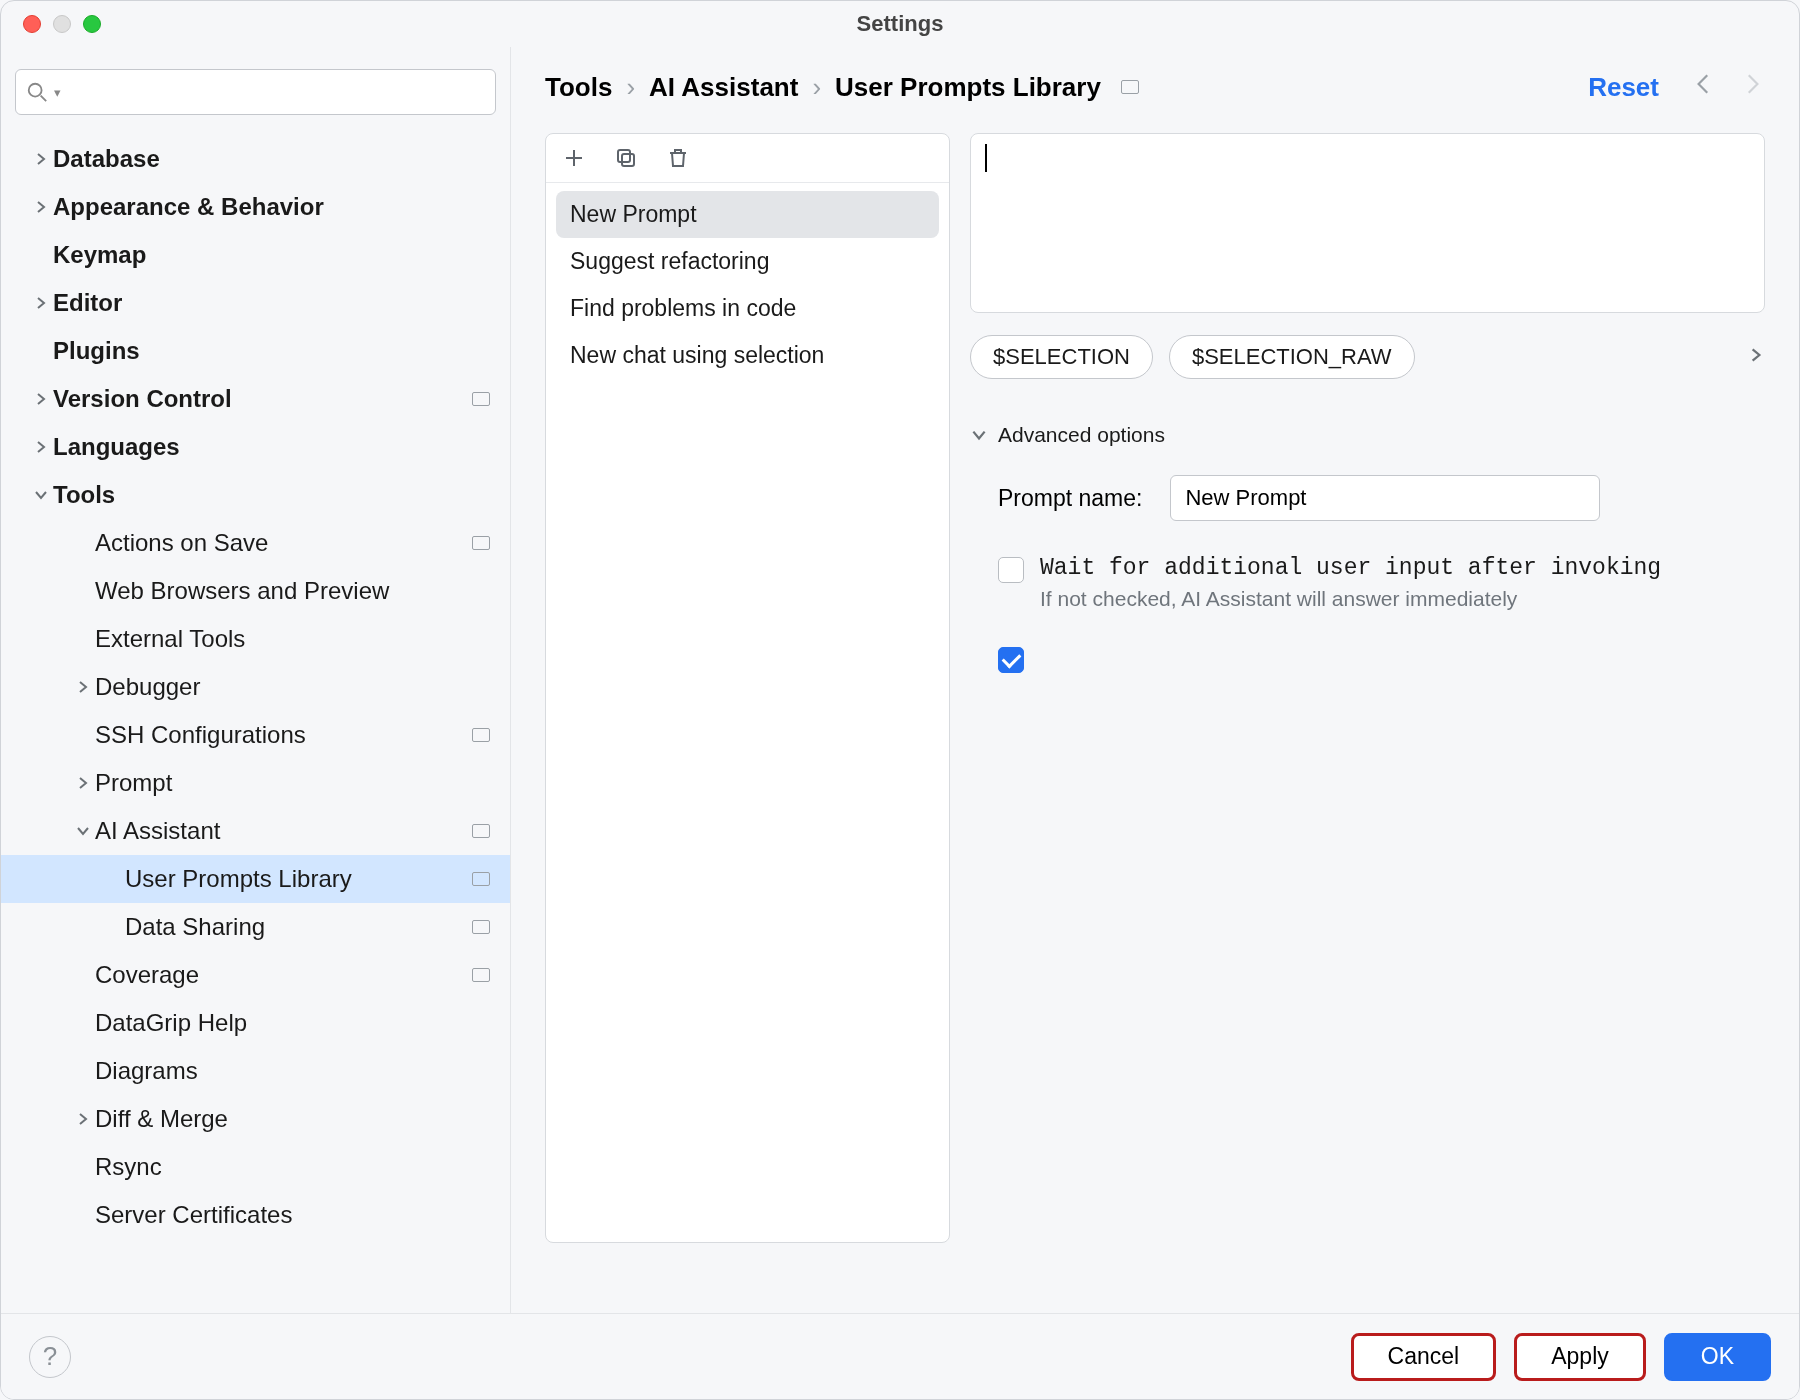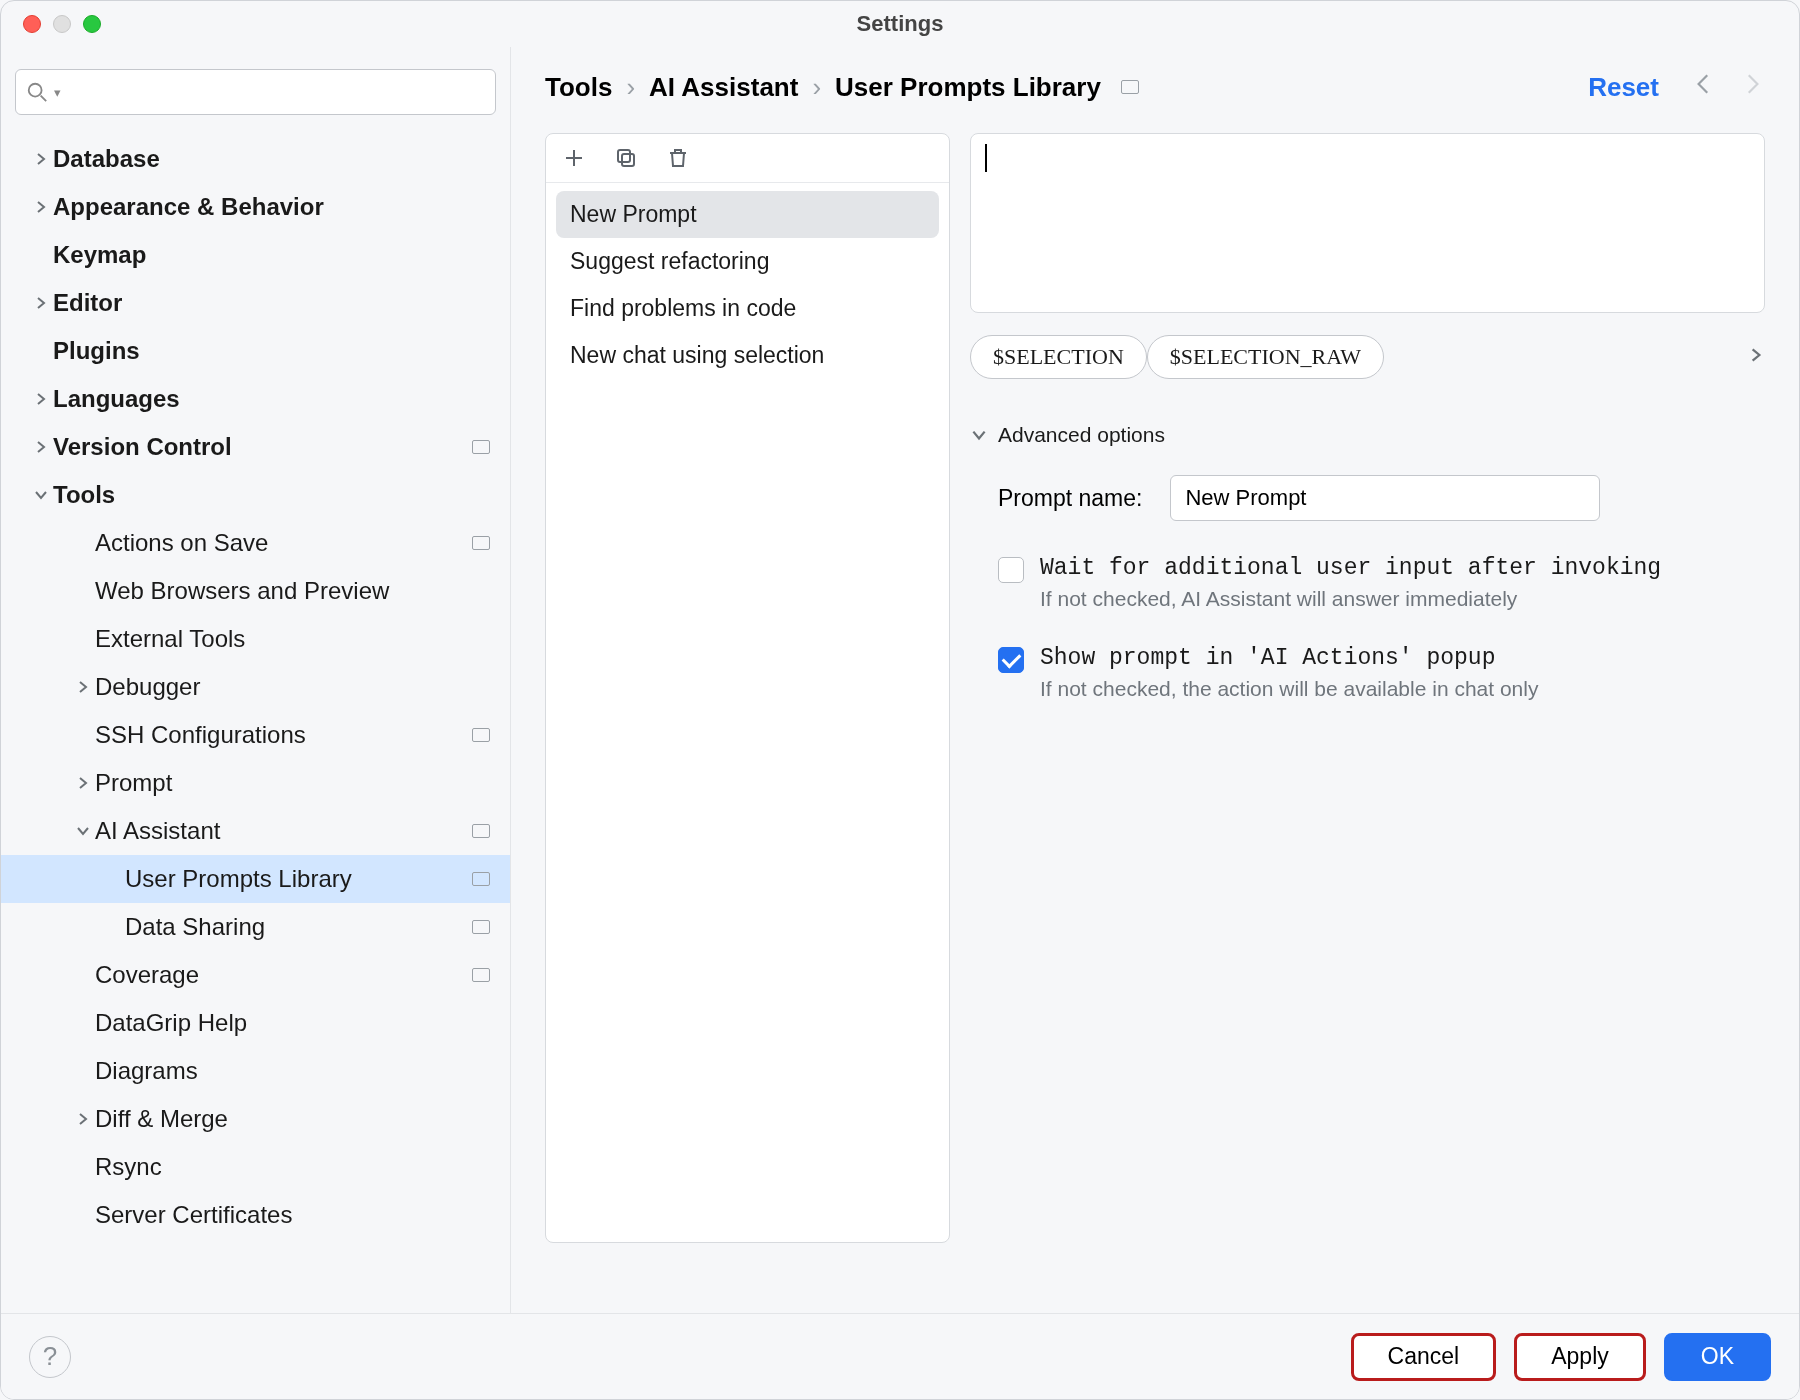--- a/index.html
+++ b/index.html
@@ -97,21 +97,21 @@
   }
   .prompt-item.selected { background:#e3e5e8; }
 
   
   .editor-col { flex:1; display:flex; flex-direction:column; }
   .editor-area {
     height:180px; border:1px solid #d7dade; border-radius:8px; background:#fff;
     padding:10px 14px; position:relative;
   }
   .editor-cursor { width:2px; height:28px; background:#000; }
-  .var-row { display:flex; align-items:center; margin-top:22px;font-family:Liberation Serif, serif; }
+  .var-row { display:flex; align-items:center; gap:16px; margin-top:22px; }
   .pill {
     border:1.5px solid #c4c7cc; border-radius:22px; padding:8px 22px;
     font-size:22px; color:#1a1a1a; background:#fff; cursor:pointer;
   }
   .var-more { margin-left:auto; color:#6b7176; }
   .var-more svg{ width:18px; height:18px; }
 
   .adv-header { display:flex; align-items:center; gap:10px; margin-top:44px; font-size:21px; color:#1a1a1a; cursor:pointer;}
   .adv-header svg { width:18px; height:18px; }
 
@@ -212,30 +212,30 @@
       <div class="tree-row bold">
         <span class="arrow blank"></span>
           <span class="label">Plugins</span>
       </div>
       <div class="tree-row bold">
         <span class="arrow">
             <svg viewBox="0 0 16 16">
               <path d="M5 3l6 5-6 5" fill="none" stroke="currentColor" stroke-width="2"></path>
             </svg>
           </span>
+        <span class="label">Version Control</span>
+        <span class="proj-icon"></span>
+      </div>
+      <div class="tree-row bold">
+        <span class="arrow">
+            <svg viewBox="0 0 16 16">
+              <path d="M5 3l6 5-6 5" fill="none" stroke="currentColor" stroke-width="2"></path>
+            </svg>
+          </span>
         <span class="label">Languages</span>
-      </div>
-      <div class="tree-row bold">
-        <span class="arrow">
-            <svg viewBox="0 0 16 16">
-              <path d="M5 3l6 5-6 5" fill="none" stroke="currentColor" stroke-width="2"></path>
-            </svg>
-          </span>
-        <span class="label">Version Control</span>
-        <span class="proj-icon"></span>
       </div>
       <div class="tree-row bold">
         <span class="arrow">
             <svg viewBox="0 0 16 16">
               <path d="M3 5l5 6 5-6" fill="none" stroke="currentColor" stroke-width="2"></path>
             </svg>
           </span>
         <span class="label">Tools</span>
       </div>
       <div class="tree-row sub1">
@@ -391,24 +391,20 @@
         <div class="check-row">
           <div class="check-box"></div>
           <div class="check-texts">
             <div class="main">Wait for additional user input after invoking</div>
             <div class="hint">If not checked, AI Assistant will answer immediately</div>
           </div>
         </div>
 
         <div class="check-row">
           <div class="check-box checked"></div>
-          <div class="check-texts">
-            <div class="main">Show prompt in 'AI Actions' popup</div>
-            <div class="hint">If not checked, the action will be available in chat only</div>
-          </div>
         </div>
       </div>
     </div>
   </div>
 
   <div class="footer">
     <div class="help-btn">?</div>
     <button class="btn">Cancel</button>
     <button class="btn">Apply</button>
     <button class="btn primary">OK</button>

